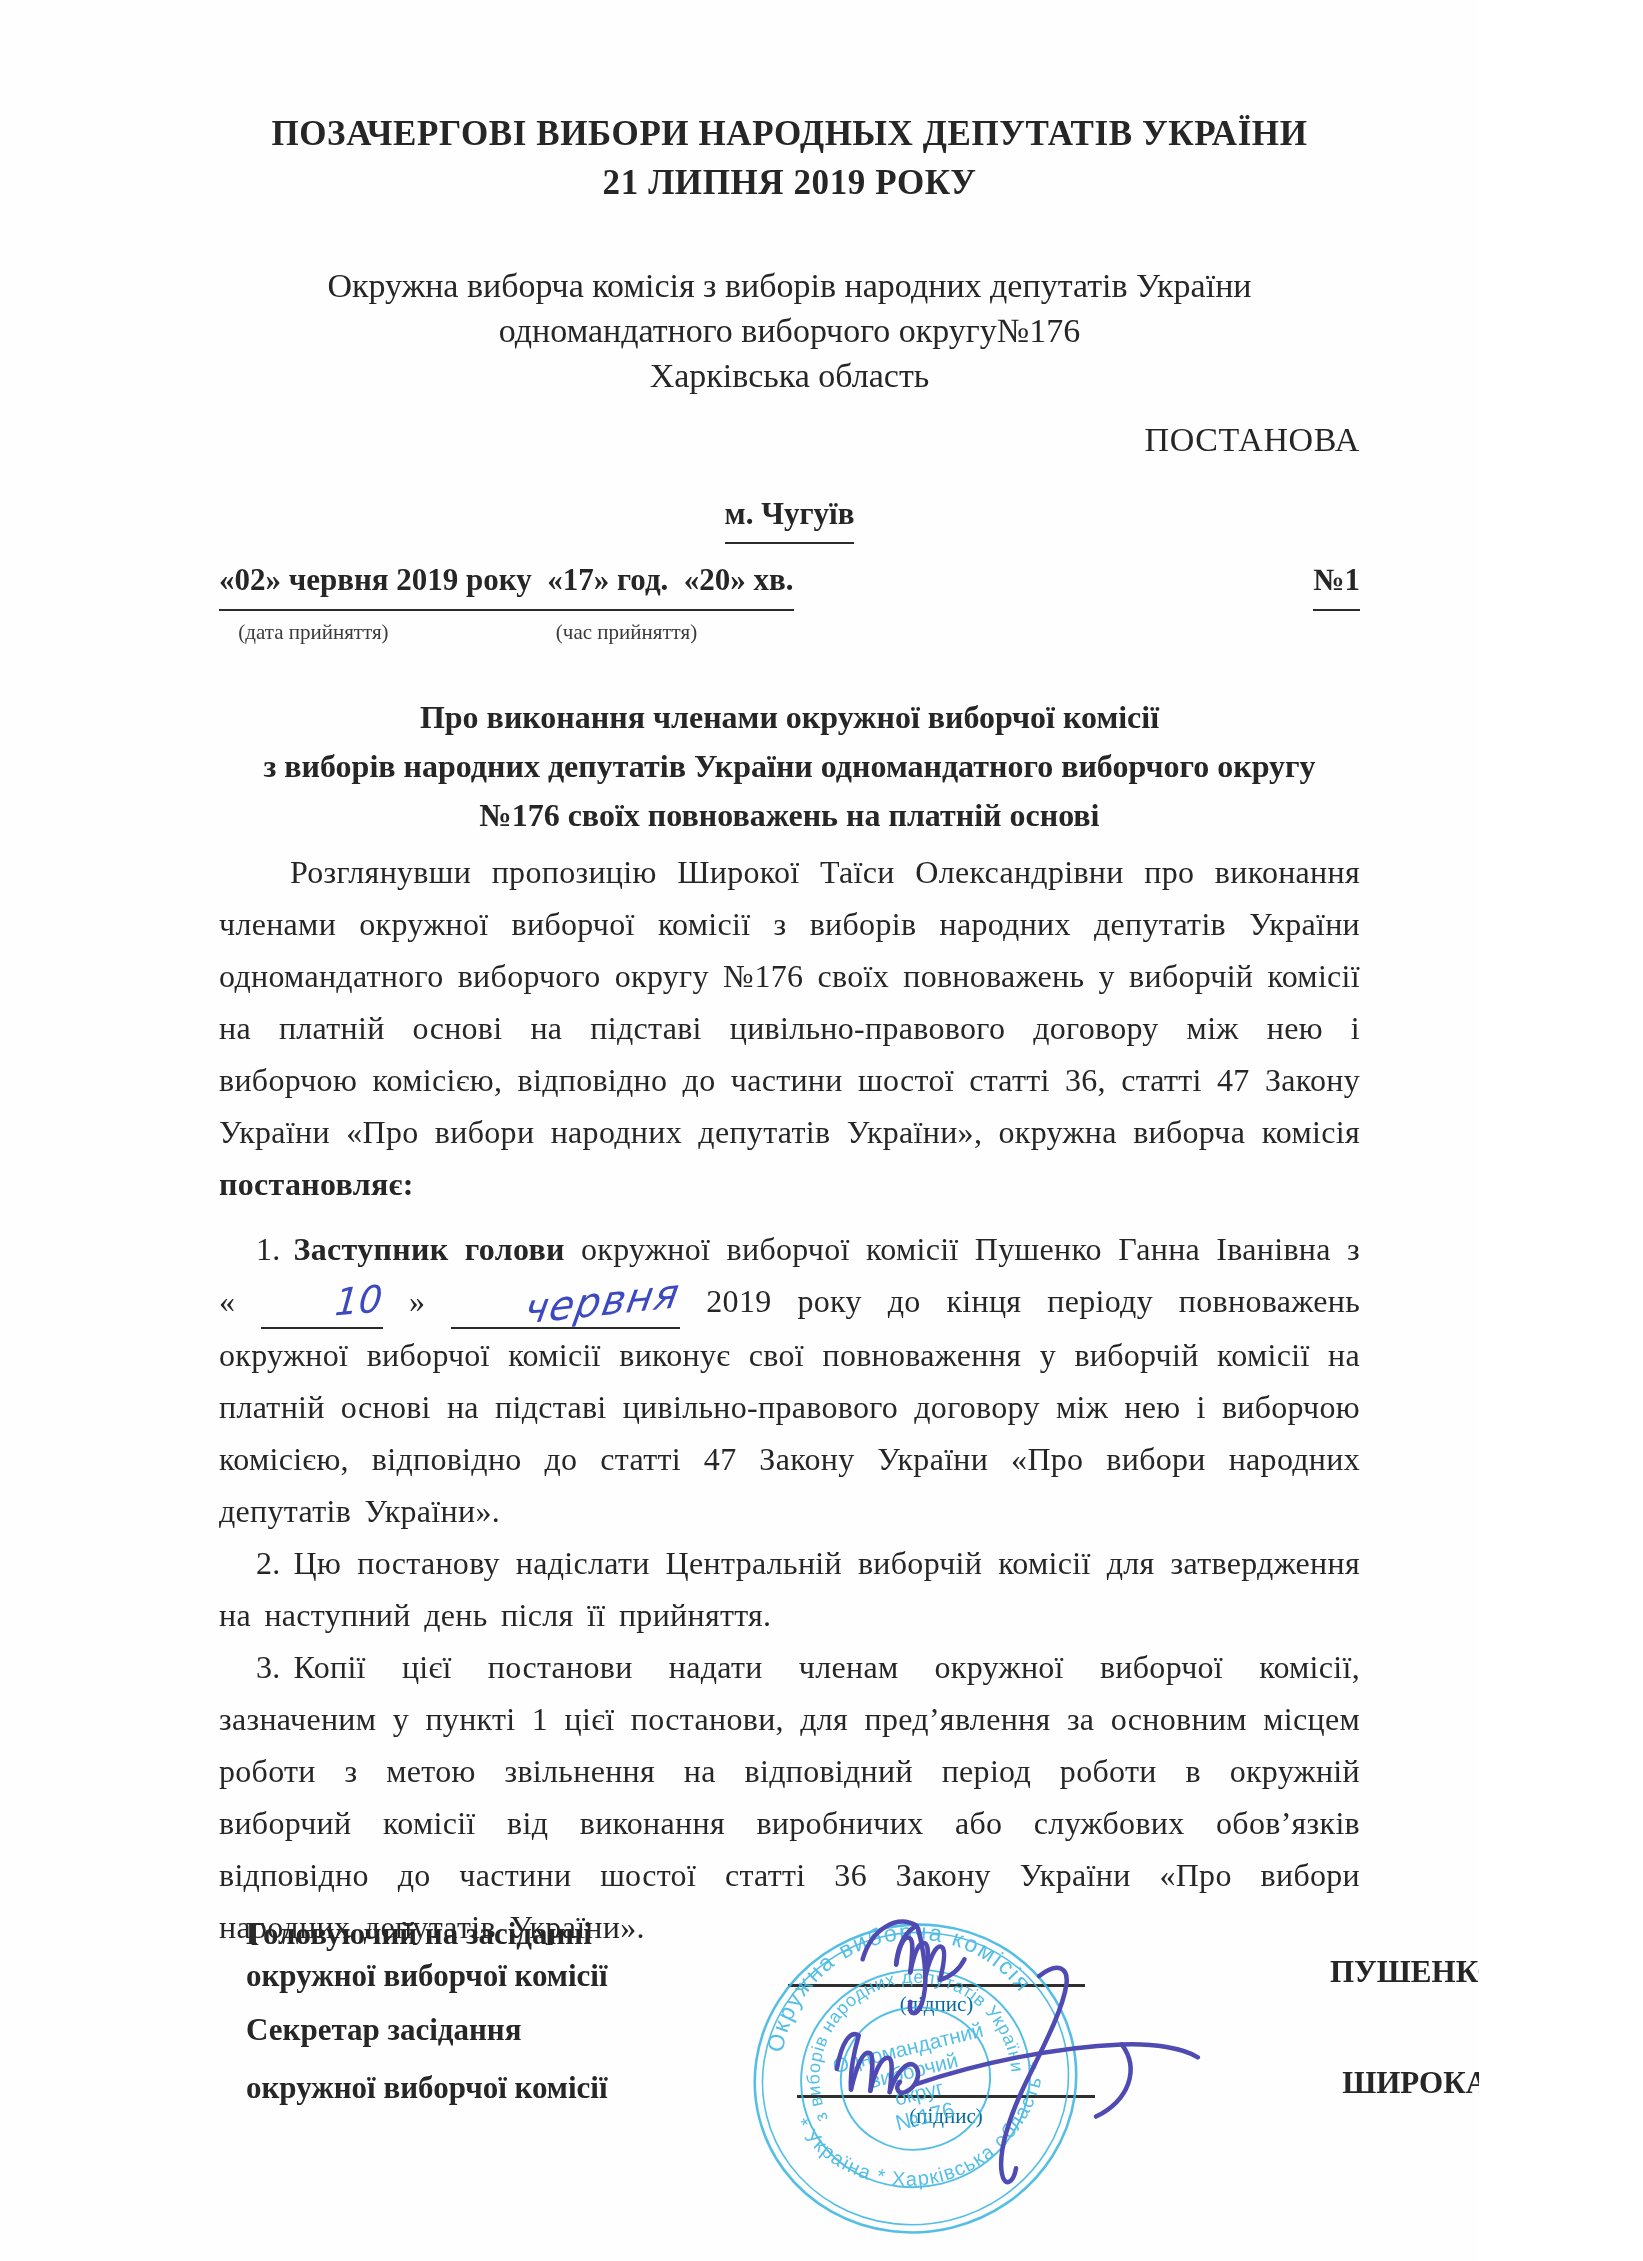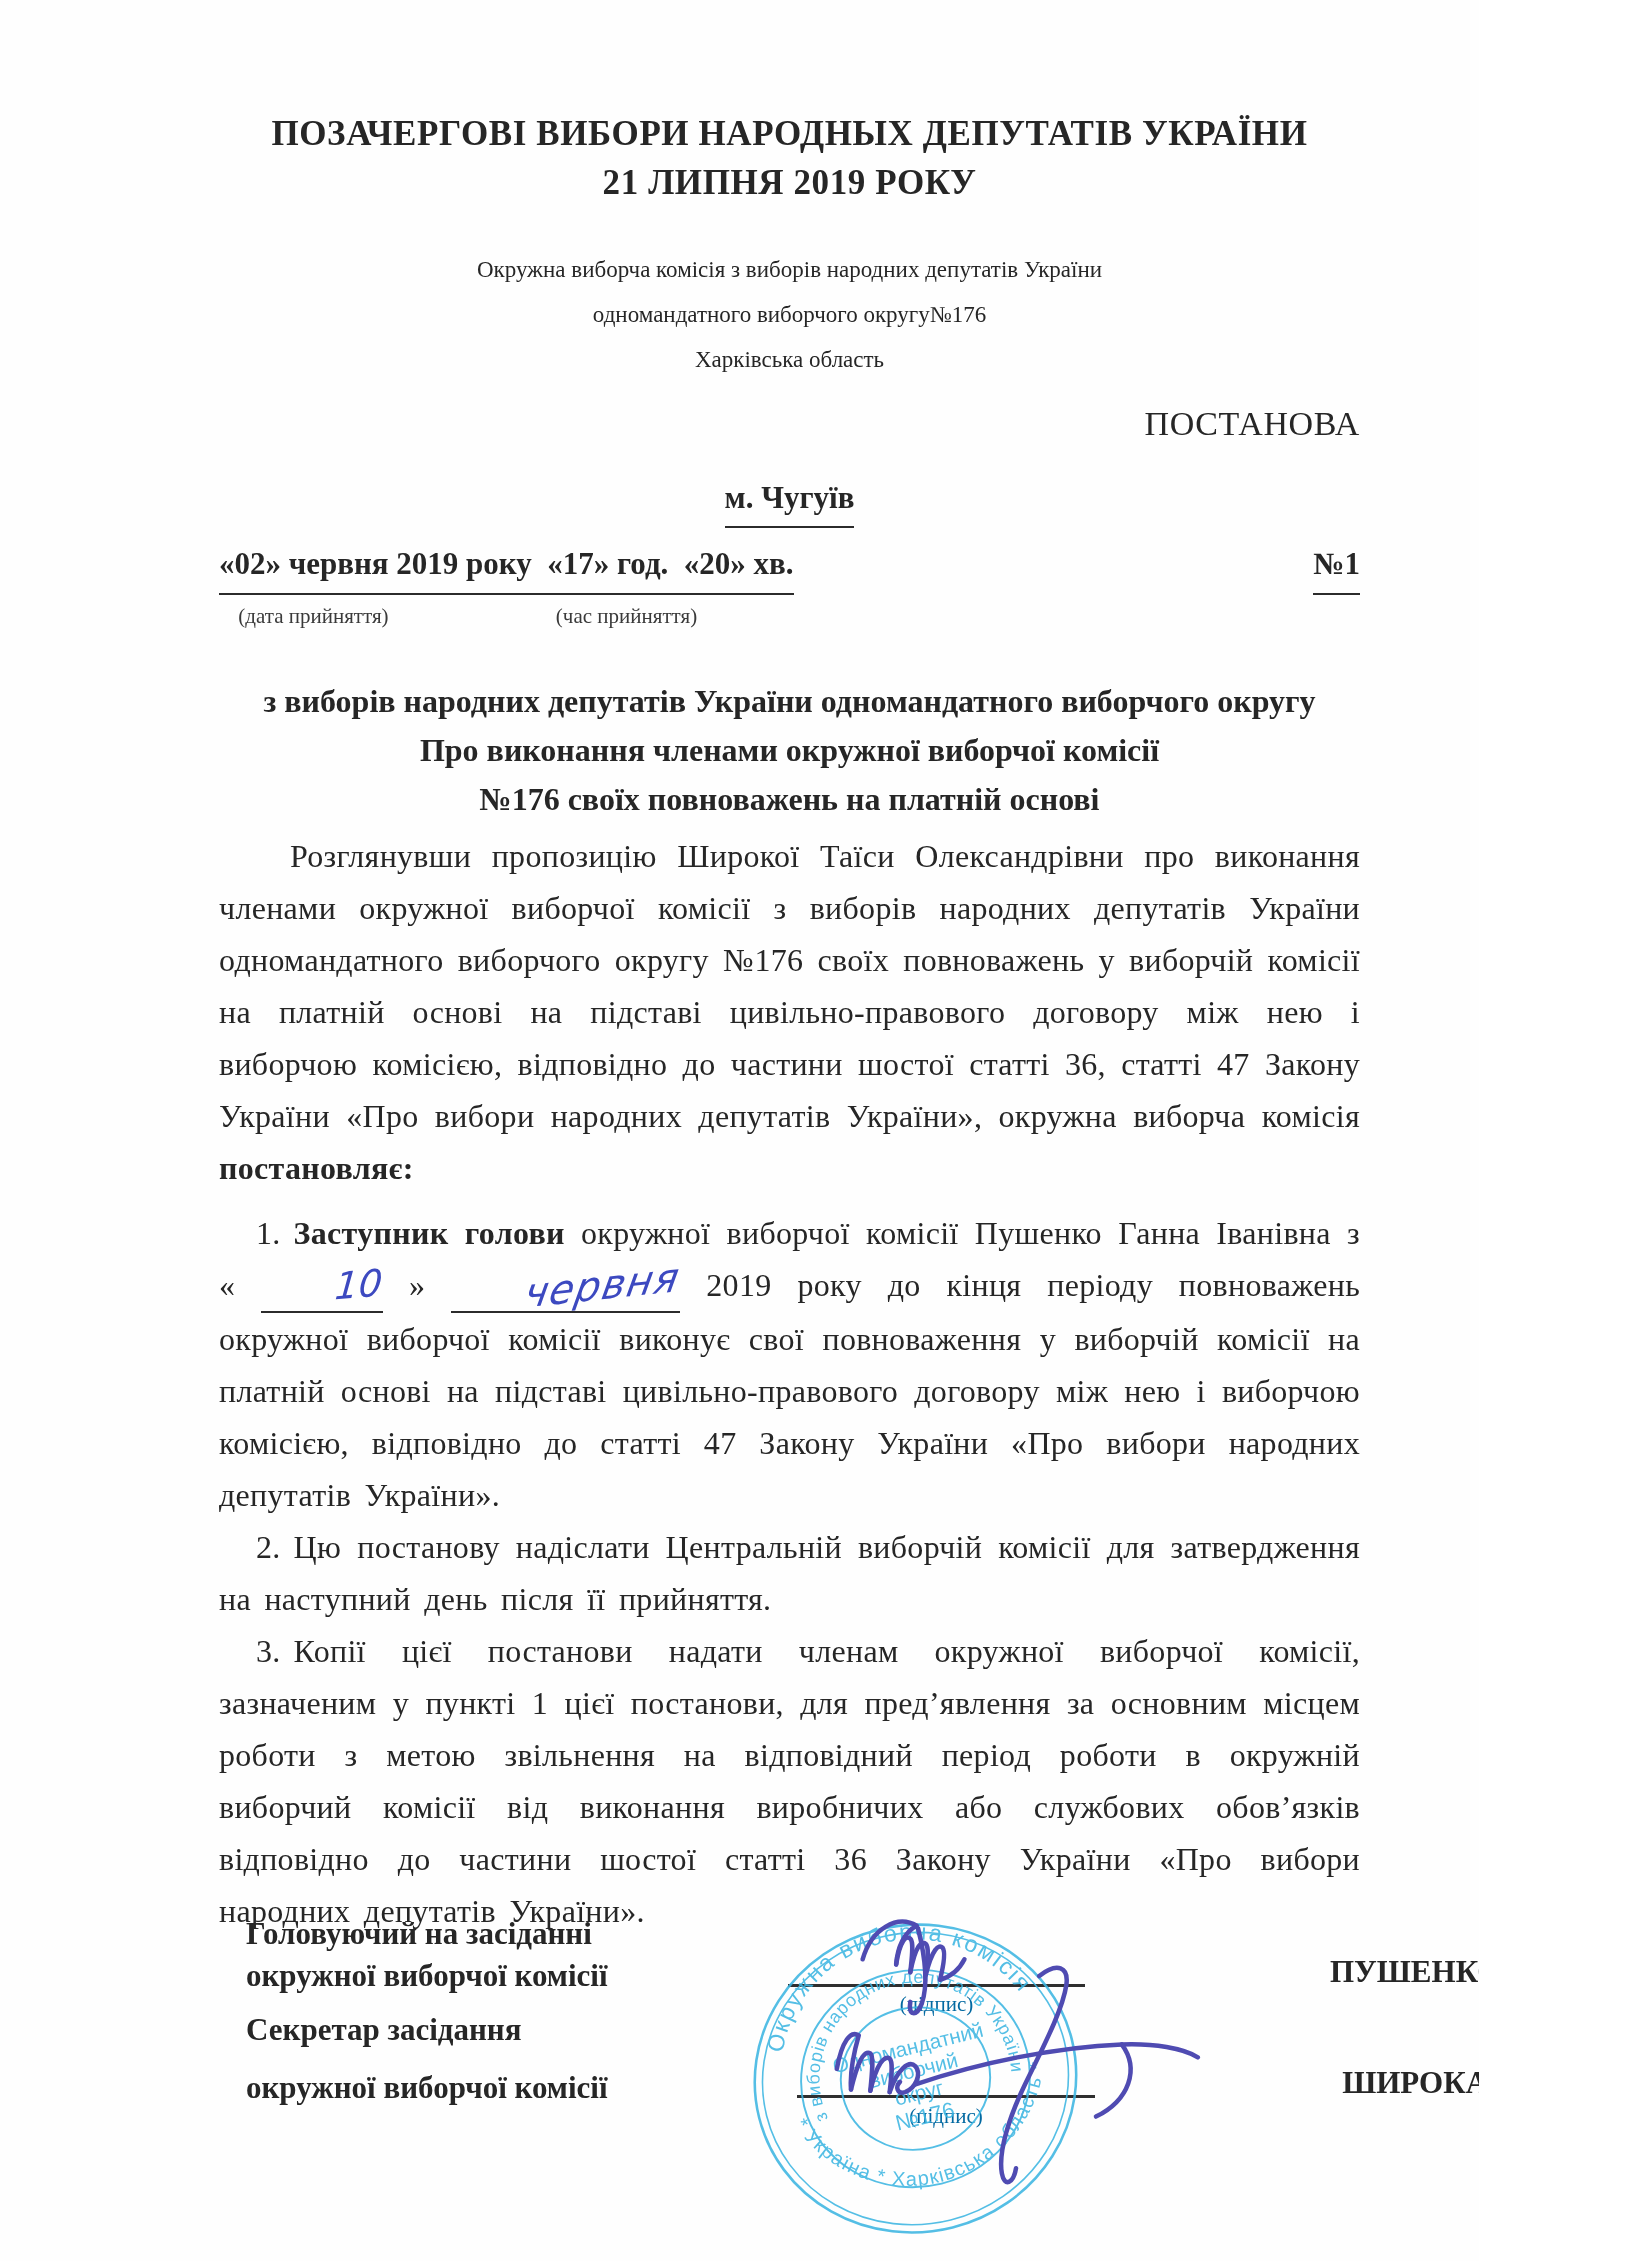--- a/index.html
+++ b/index.html
@@ -6,21 +6,21 @@
   .page {
     position:relative; width:1479px; height:2261px; overflow:hidden;
     background:#fefefe; box-sizing:border-box;
     padding:97px 119px 0 219px;
     font-family:"Liberation Serif","DejaVu Serif",serif;
     color:#262626;
   }
   
   .h1 { text-align:center; font-weight:bold; font-size:35px; line-height:49px; letter-spacing:0.6px; }
   .h1-block { margin-top:11.6px; }
-  .org-block { margin-top:40px; text-align:center; font-size:23px; line-height:45px; }
+  .org-block { margin-top:56px; text-align:center; font-size:34px; line-height:45px; }
   .doctype { margin-top:23px; text-align:right; font-weight:normal; font-size:34px; letter-spacing:0.6px; }
   .city-line { margin-top:37px; text-align:center; font-size:31px; }
   .u { border-bottom:2.6px solid #2b2b2b; padding-bottom:11px;font-weight:bold; }
   .pre { white-space:pre; }
   .date-row { margin-top:30px; display:flex; justify-content:space-between; align-items:baseline; font-size:31px; }
   .captions-row { margin-top:9px; font-size:21px; color:#3a3a3a; }
   .captions-row .cap1 { margin-left:19.3px; }
   .captions-row .cap2 { margin-left:162px; }
   
   .subject { margin-top:48px; text-align:center; font-weight:bold; font-size:32px; line-height:49px; }
@@ -79,22 +79,22 @@
     <span class="u pre">«02» червня 2019 року  «17» год.  «20» хв.</span>
     <span class="u">№1</span>
   </div>
 
   <div class="captions-row">
     <span class="cap1">(дата прийняття)</span>
     <span class="cap2">(час прийняття)</span>
   </div>
 
   <div class="subject">
+    <div>Про виконання членами окружної виборчої комісії</div>
     <div>з виборів народних депутатів України одномандатного виборчого округу</div>
-    <div>Про виконання членами окружної виборчої комісії</div>
     <div>№176 своїх повноважень на платній основі</div>
   </div>
 
   <p class="body-p preamble"><span>Розглянувши пропозицію  Широкої Таїси Олександрівни про виконання членами окружної виборчої комісії з виборів народних депутатів України одномандатного виборчого округу №176 своїх повноважень у виборчій комісії на платній основі на підставі цивільно-правового договору між нею і виборчою комісією, відповідно до частини шостої статті 36, статті 47 Закону України «Про вибори народних депутатів України», окружна виборча комісія </span><b class="lead">постановляє:</b></p>
 
   <p class="body-p item item-1"><span class="num">1.</span><b class="lead">Заступник голови</b><span> окружної виборчої комісії Пушенко Ганна Іванівна з </span><span>«</span> <span class="blank blank-day"><i class="hw">10</i></span> <span>»</span> <span class="blank blank-month"><i class="hw hw-month">червня</i></span><span> 2019 року до кінця періоду повноважень окружної виборчої комісії виконує свої повноваження у виборчій комісії на платній основі на підставі цивільно-правового договору між нею і виборчою комісією, відповідно до статті 47 Закону України «Про вибори народних депутатів України».</span></p>
 
   <p class="body-p item"><span class="num">2.</span><span>Цю постанову надіслати Центральній виборчій комісії для затвердження на наступний день після її прийняття.</span></p>
 
   <p class="body-p item"><span class="num">3.</span><span>Копії цієї постанови надати членам окружної виборчої комісії, зазначеним у пункті 1 цієї постанови, для пред’явлення за основним місцем роботи з метою звільнення на відповідний період роботи в окружній виборчий комісії від виконання виробничих або службових обов’язків  відповідно до частини шостої статті 36 Закону України «Про вибори народних депутатів України».</span></p>

